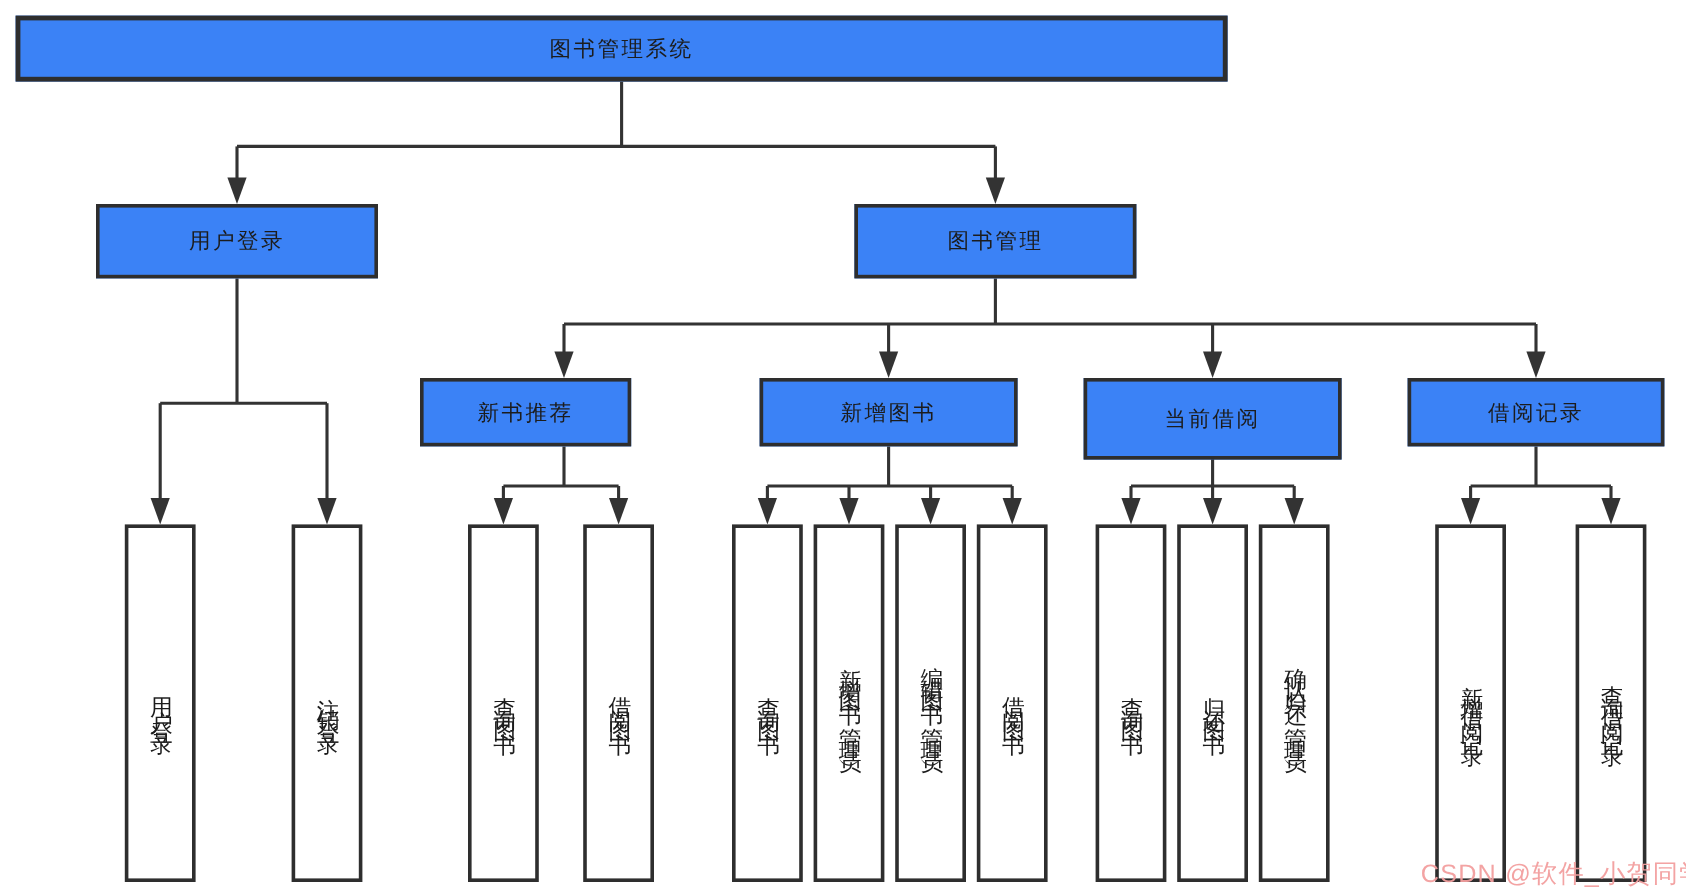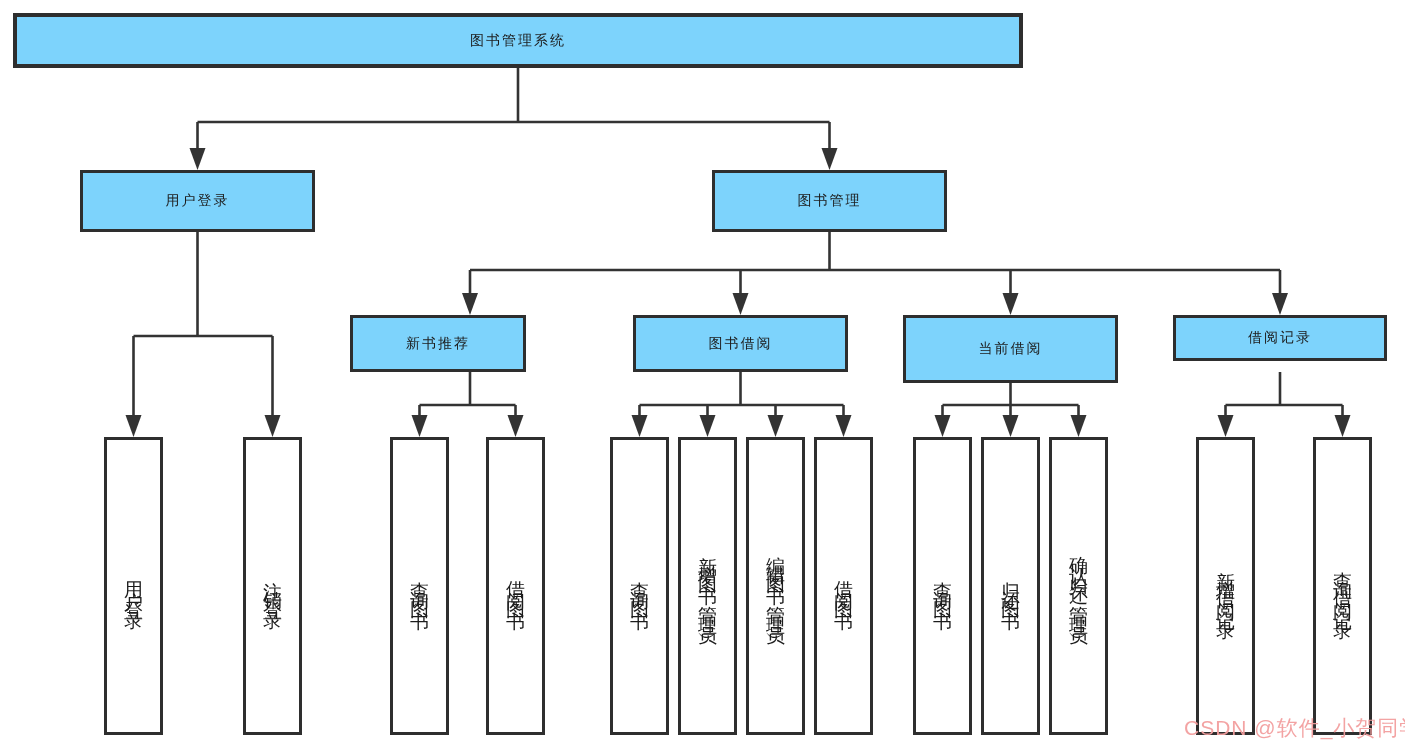--- a/index.html
+++ b/index.html
@@ -2,23 +2,23 @@
 <html><head>
 <meta charset="utf-8">
 <style>
   html,body { margin:0; padding:0; background:#ffffff; }
   #canvas {
     position:relative; width:1405px; height:747px; background:#ffffff;
     font-family:"Liberation Sans", sans-serif; color:#1f1f1f; overflow:hidden;
   }
   #connectors { position:absolute; left:0; top:0; width:1405px; height:747px; }
   .hnode {
-    position:absolute; box-sizing:border-box; background:#7dd3fc;
+    position:absolute; box-sizing:border-box; background:#3b82f6;
     border:3px solid #2e2e2e; display:flex; align-items:center; justify-content:center;
-    font-size:14px; letter-spacing:2px; color:#1c1c1c; z-index:2;
+    font-size:18px; letter-spacing:2px; color:#1c1c1c; z-index:2;
   }
   .root { border-width:4px; }
   .leaf {
     position:absolute; box-sizing:border-box; top:437px; width:59px; height:298px;
     background:#ffffff; border:3px solid #2e2e2e;
     display:flex; align-items:center; justify-content:center; z-index:2;
   }
   .leaf span {
     writing-mode:vertical-rl; text-orientation:mixed;
     font-size:19px; letter-spacing:10px; color:#1c1c1c; white-space:nowrap;
@@ -106,26 +106,26 @@
     <span>用户登录</span>
   </div>
   <div class="hnode" style="left:712px; top:170px; width:235px; height:62px;text-align:right;">
     <span>图书管理</span>
   </div>
 
   <div class="hnode" style="left:350px; top:315px; width:176px; height:57px;">
     <span>新书推荐</span>
   </div>
   <div class="hnode" style="left:633px; top:315px; width:215px; height:57px;">
-    <span>图书借阅</span>
+    <span>新增图书</span>
   </div>
   <div class="hnode" style="left:903px; top:315px; width:215px; height:68px;">
     <span>当前借阅</span>
   </div>
-  <div class="hnode" style="left:1173px; top:315px; width:214px; height:46px;">
+  <div class="hnode" style="left:1173px; top:315px; width:214px; height:57px;">
     <span>借阅记录</span>
   </div>
 
   <div class="leaf" style="left:104px;">
     <span>用户登录</span>
   </div>
   <div class="leaf" style="left:243px;">
     <span>注销登录</span>
   </div>
 

